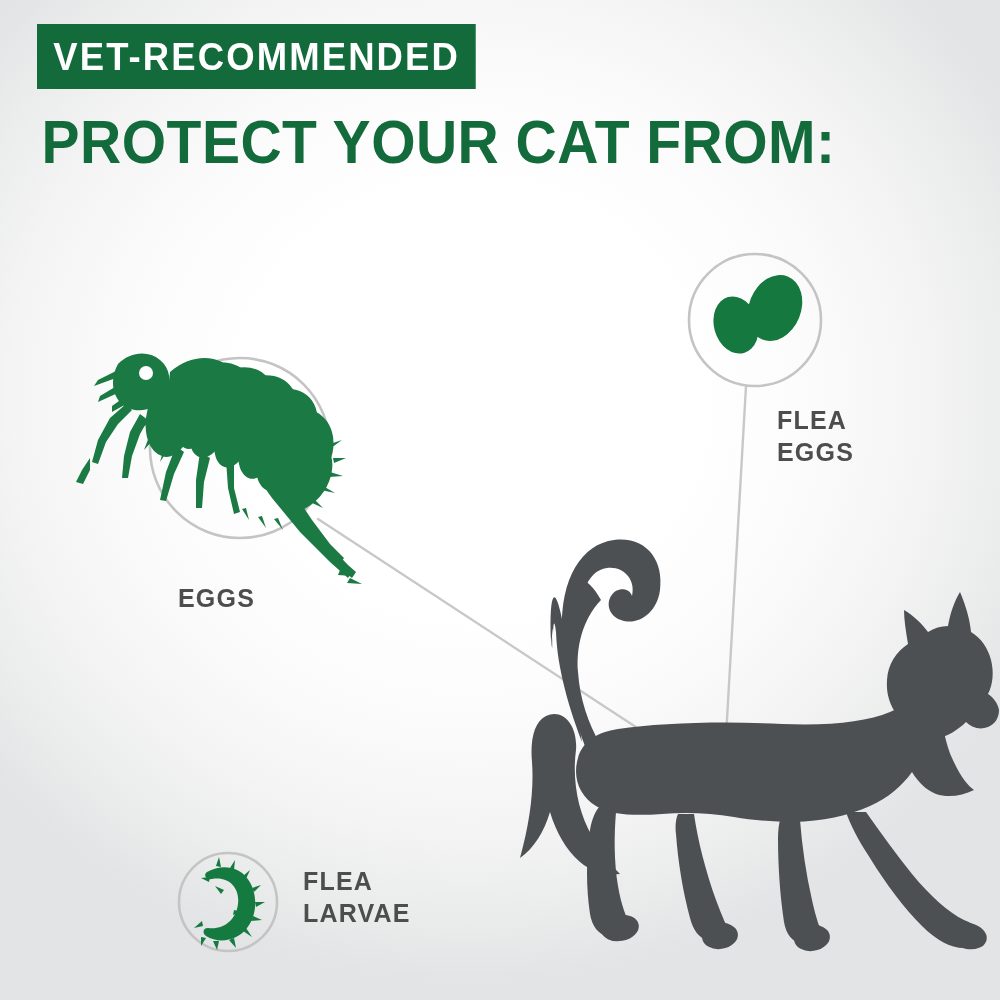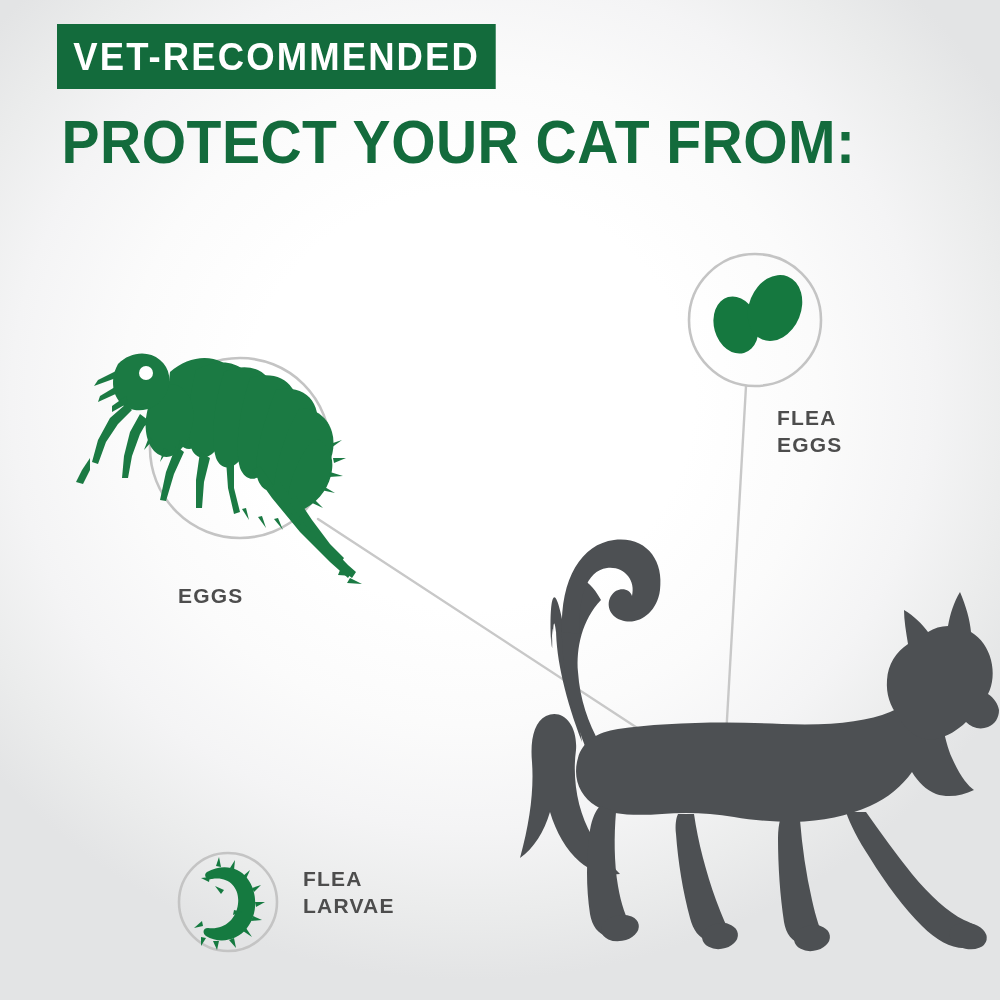--- a/index.html
+++ b/index.html
@@ -27,21 +27,20 @@
         #e3e4e5 100%);
     overflow: hidden;
   }
 
   
   #header-block {
     position: absolute;
     left: 37px;
     top: 24px;
     width: 900px;
-    margin-left: 20px;
   }
   #vet-badge {
     display: inline-block;
     background: #136b3c;
     color: #ffffff;
     font-size: 38px;
     font-weight: bold;
     letter-spacing: 2.2px;
     line-height: 1;
     padding: 14px 16px 13px 17px;
@@ -68,21 +67,21 @@
     left: 0;
     top: 0;
     width: 1000px;
     height: 1000px;
   }
 
   
   .callout-label {
     position: absolute;
     color: #4d4d4d;
-    font-size: 21px;
+    font-size: 25px;
     font-weight: bold;
     letter-spacing: 1.2px;
     line-height: 1.27;
     white-space: pre-line;
   }
   #label-fleas {
     left: 178px;
     top: 583px;
   }
   #label-flea-eggs {

